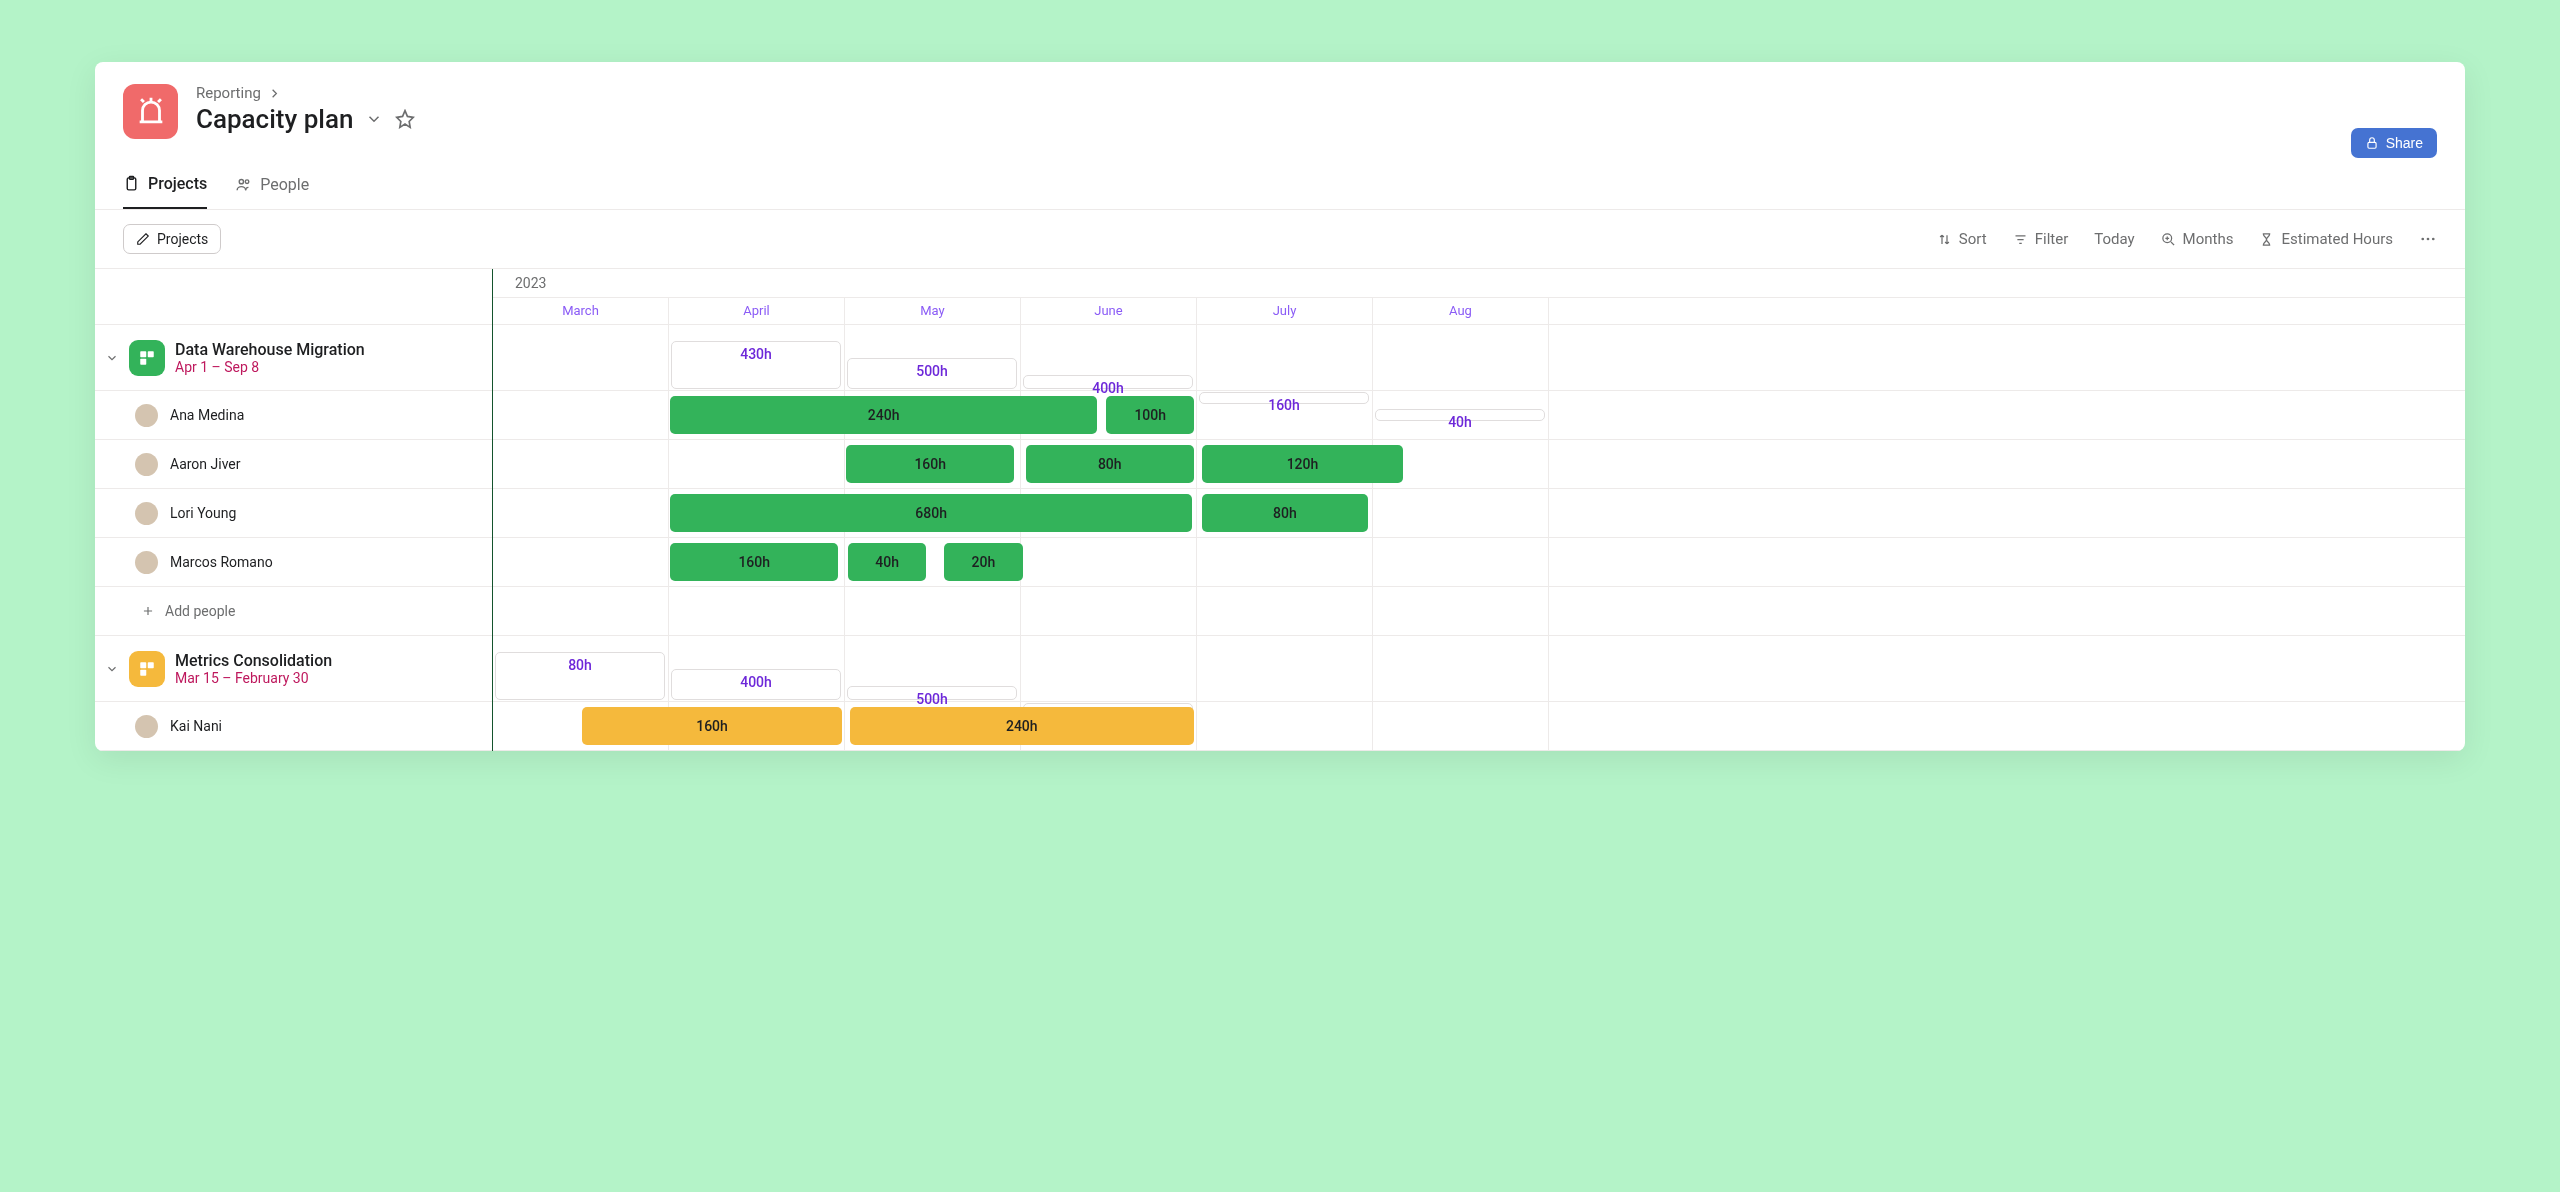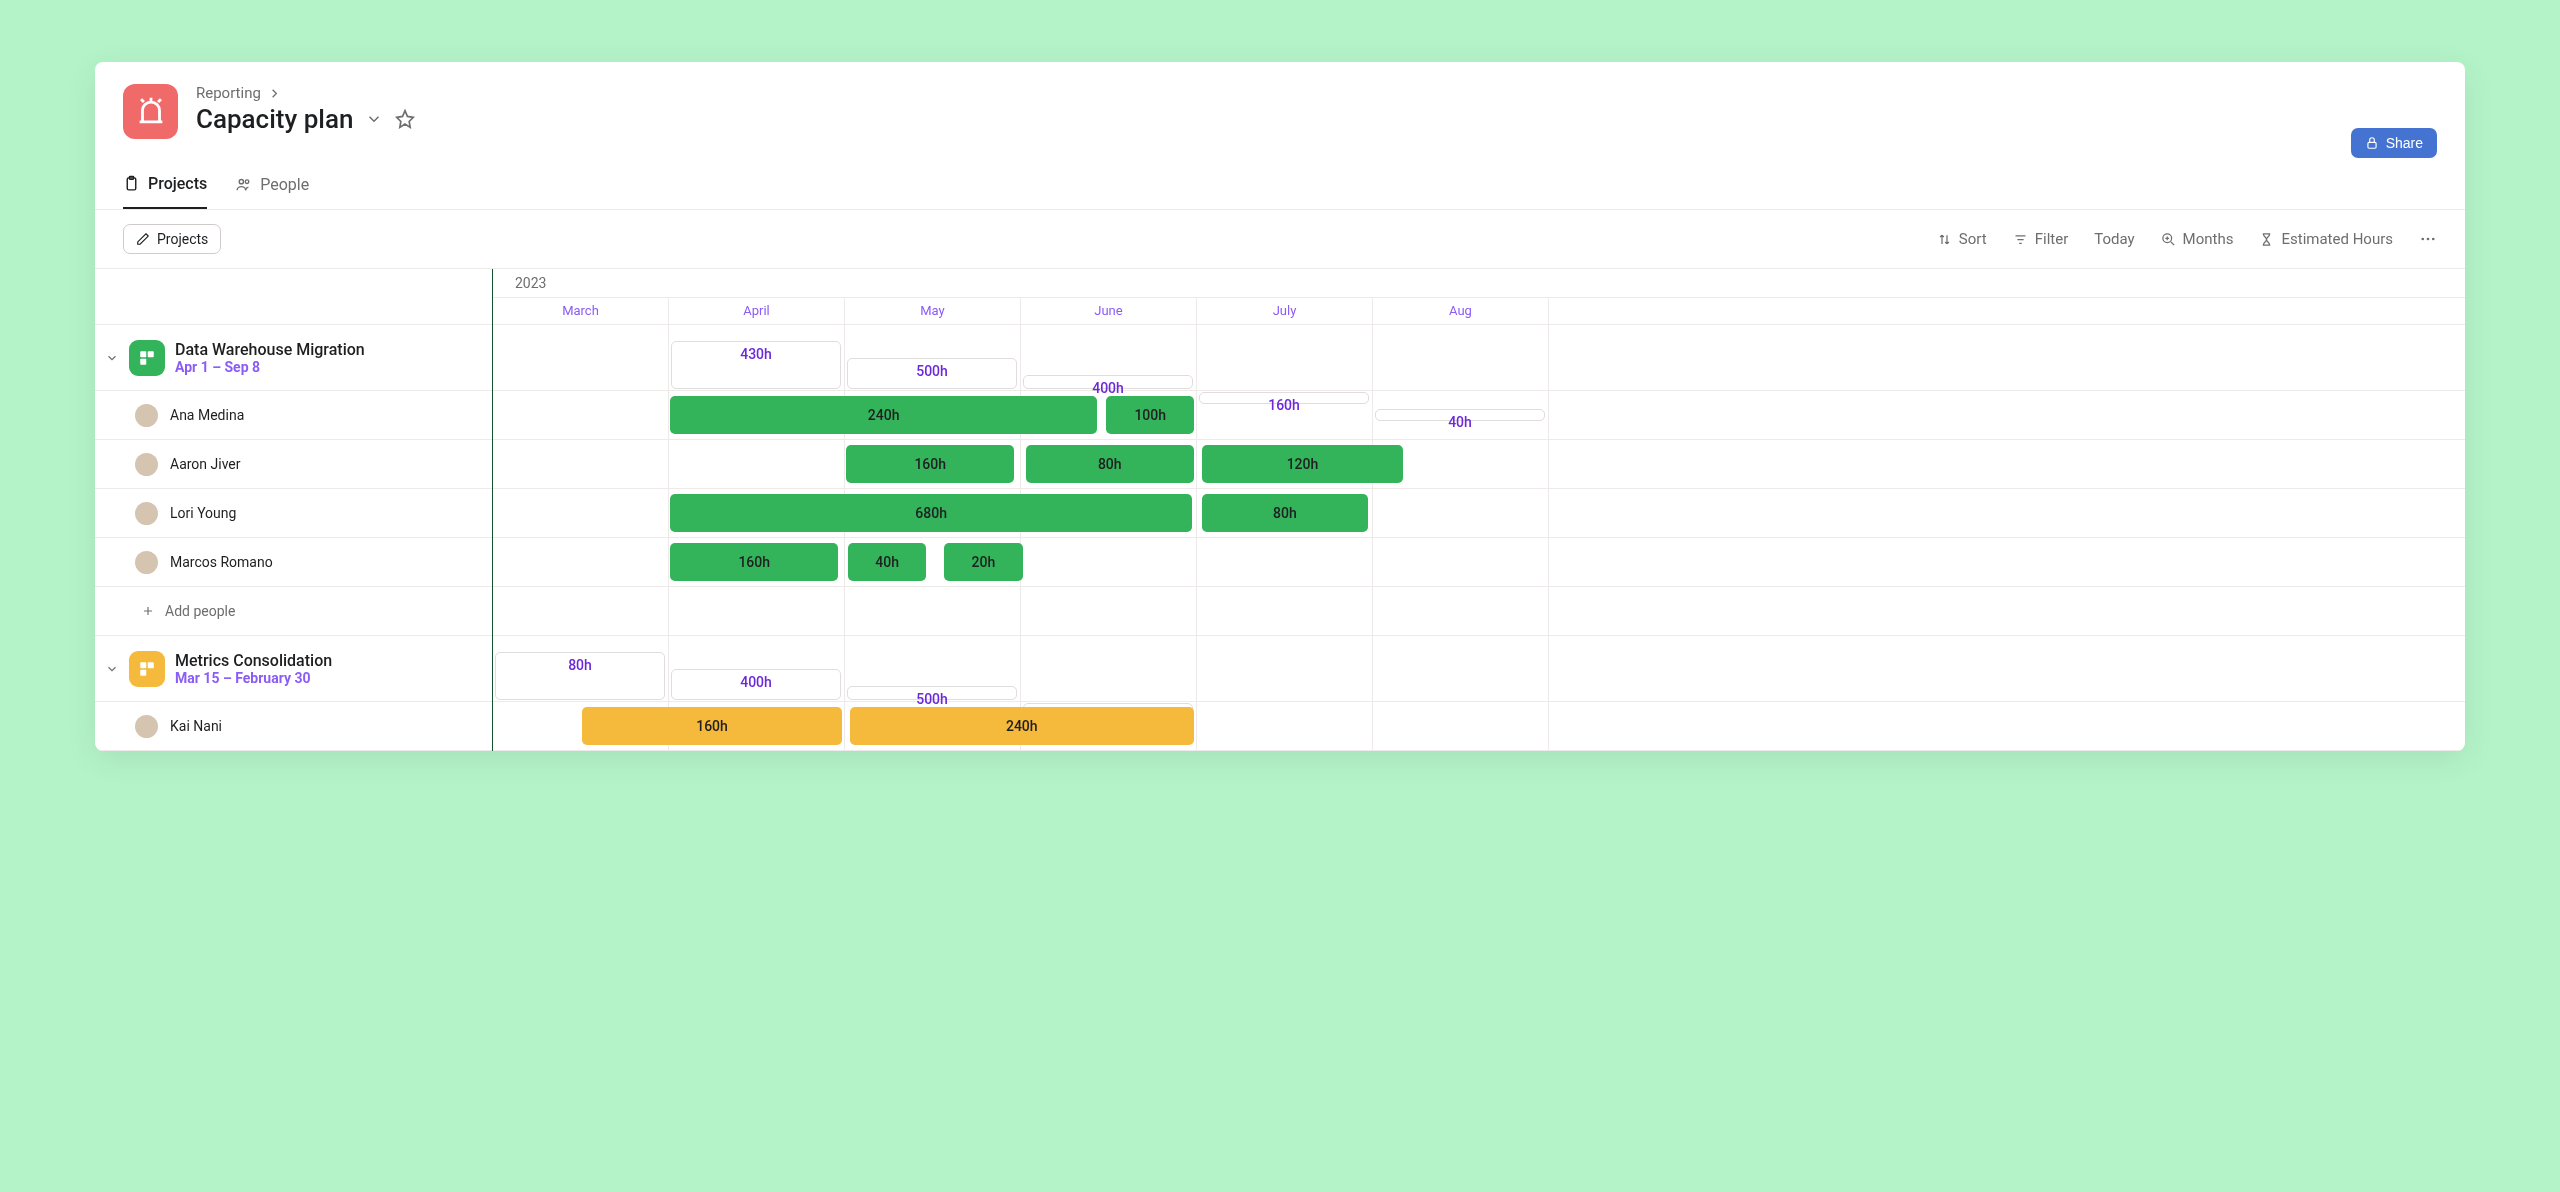--- a/index.html
+++ b/index.html
@@ -108,21 +108,21 @@
       width: 36px; height: 36px;
       border-radius: 9px;
       display: flex;
       align-items: center;
       justify-content: center;
     }
     .proj-icon.green { background: #33b35a; }
     .proj-icon.yellow { background: #f5b93c; }
     .proj-icon svg { width:18px; height:18px; }
     .proj-name { font-size: 16px; font-weight: 500; }
-    .proj-dates { font-size: 14px; color: #8b5cf6; font-weight: bold; }
+    .proj-dates { font-size: 14px; color: #be185d; }
     .person-row {
       display: flex;
       align-items: center;
       gap: 12px;
       padding: 0 0 0 40px;
       height: 49px;
       border-bottom: 1px solid #edeae9;
     }
     .avatar {
       width: 23px; height: 23px; border-radius: 50%;

